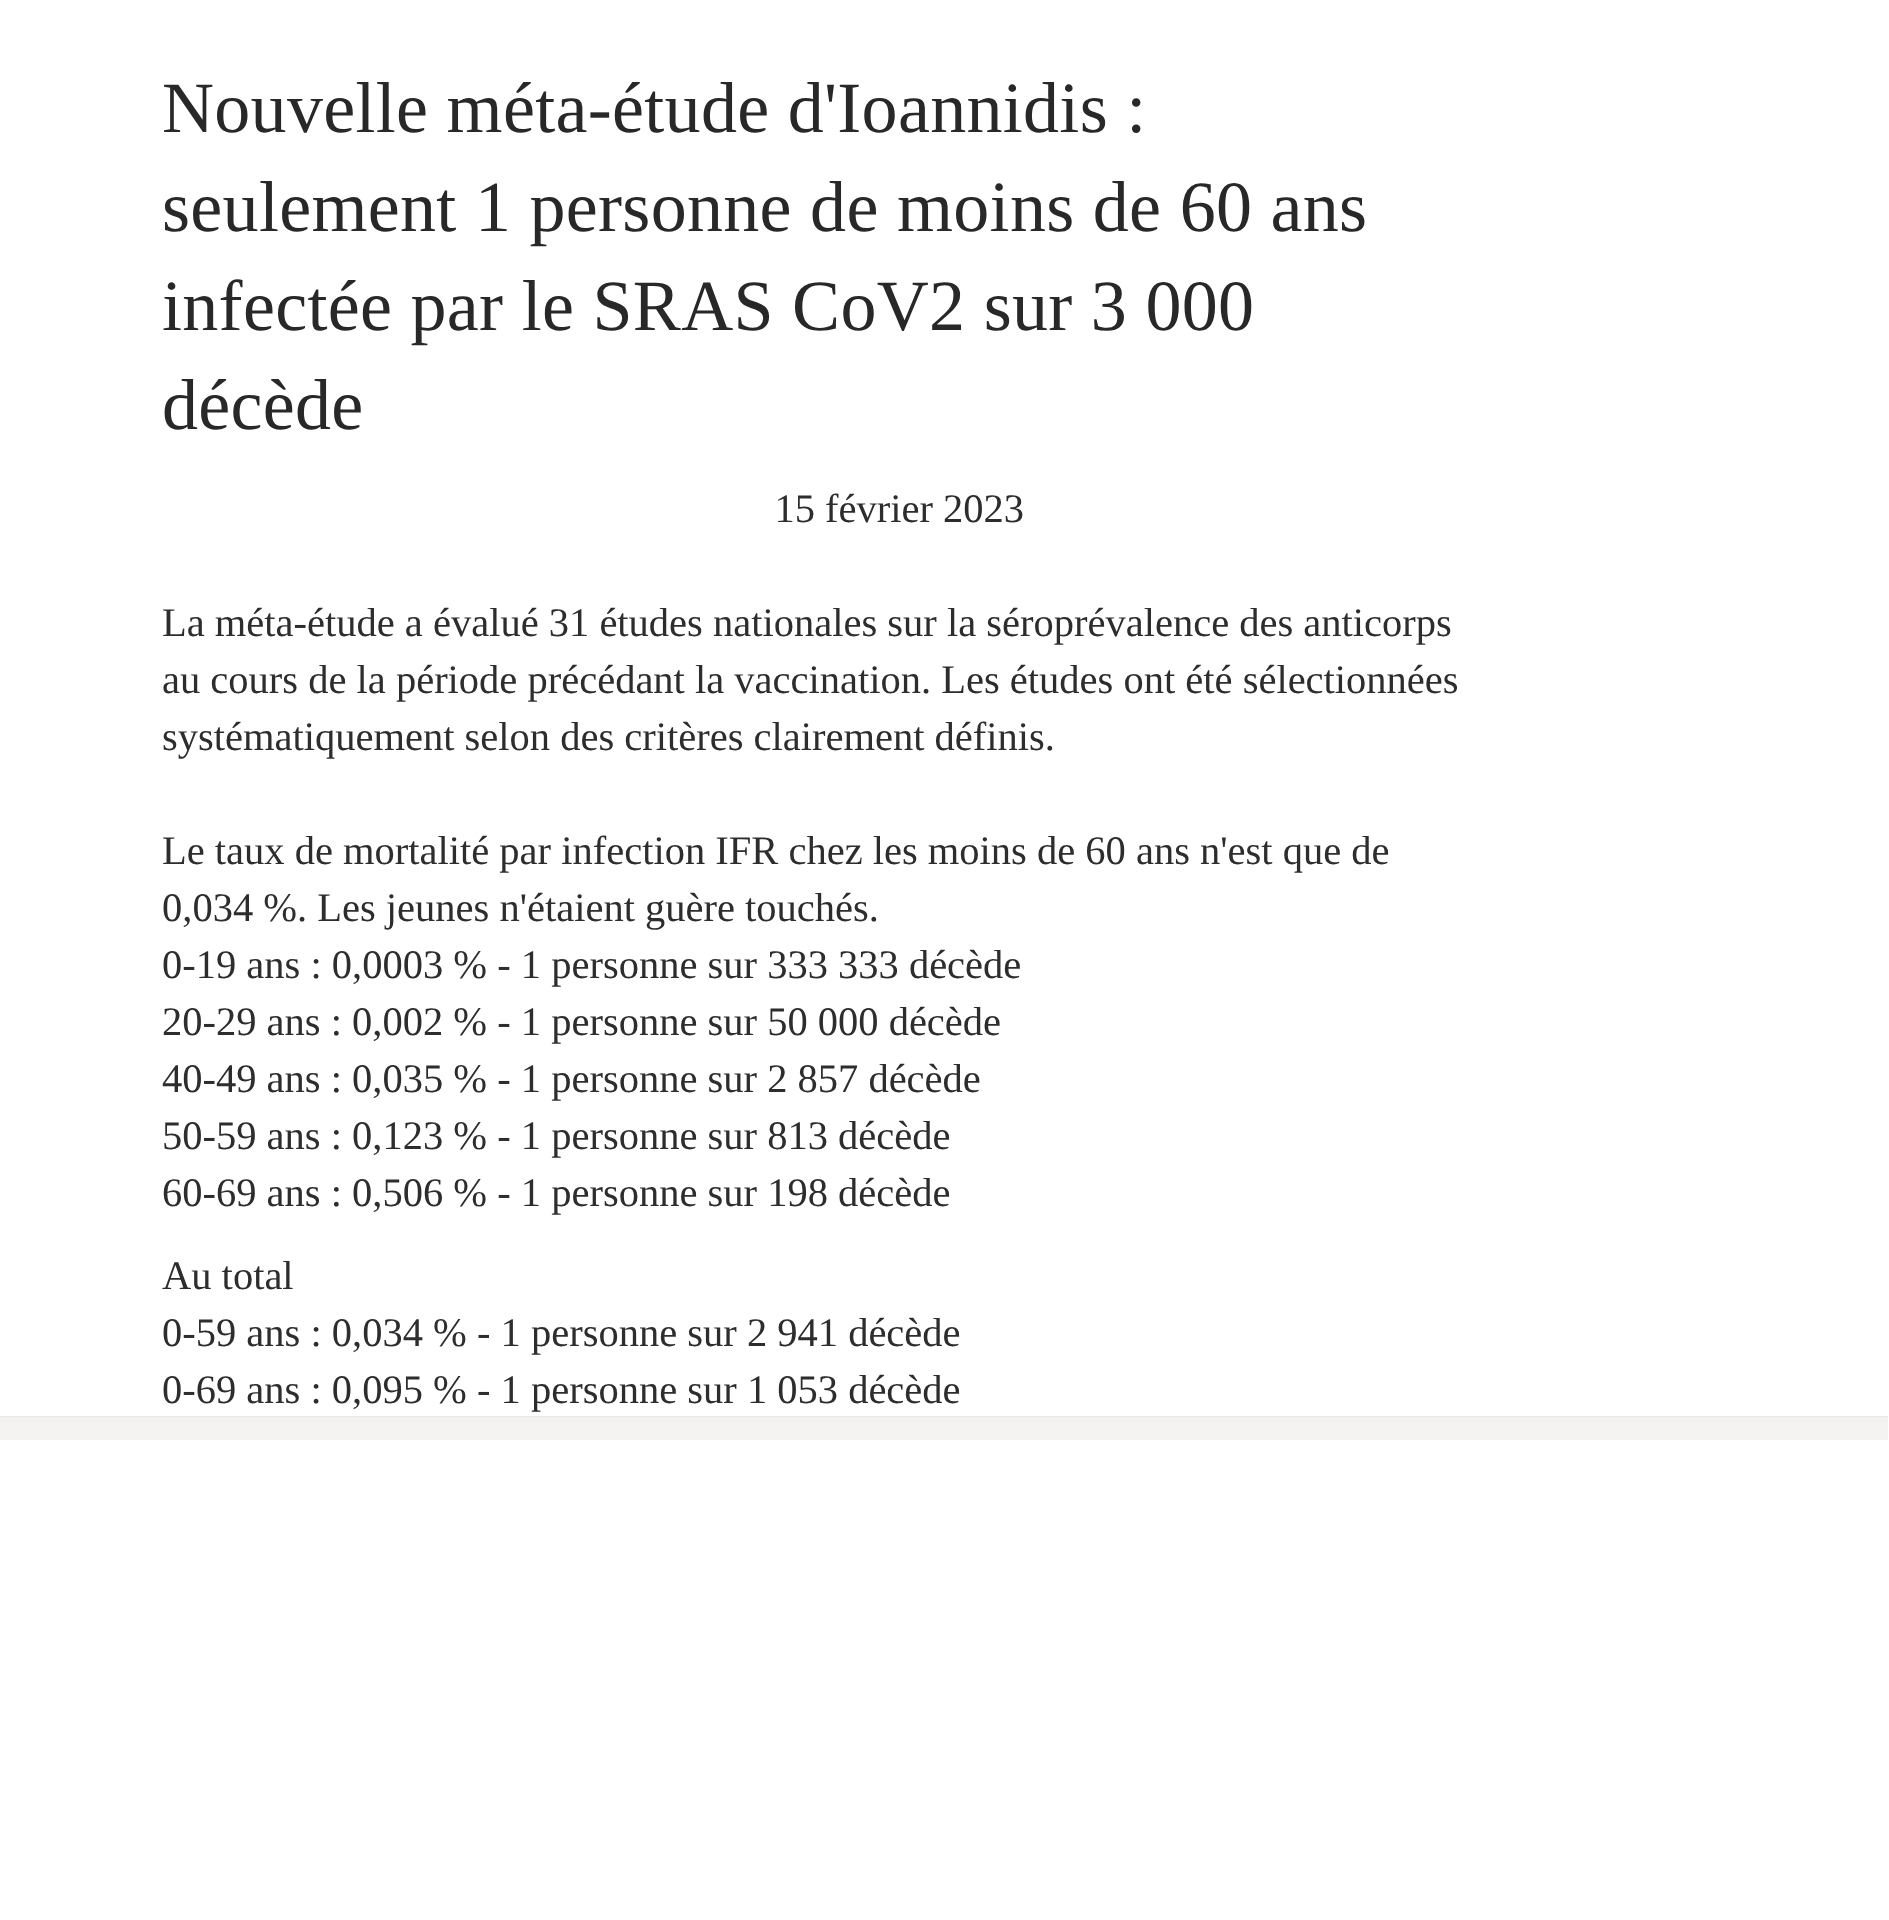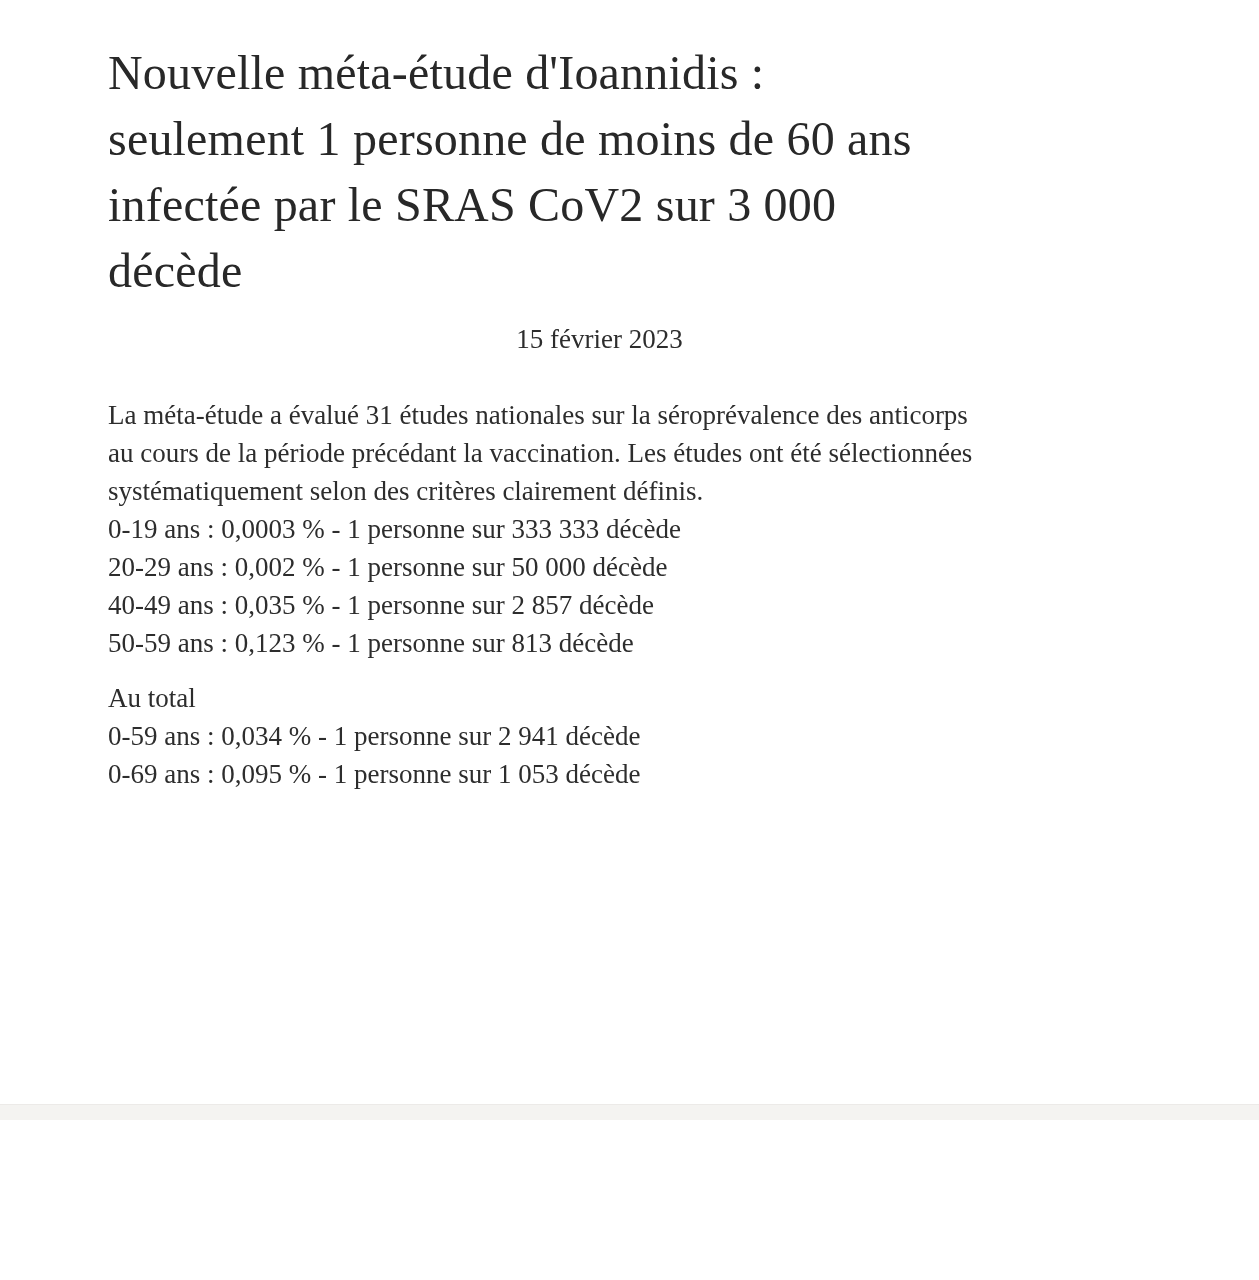--- a/index.html
+++ b/index.html
@@ -3,21 +3,21 @@
 <meta charset="utf-8">
 <style>
   html, body {
     margin: 0;
     padding: 0;
     background: #ffffff;
   }
   .page {
     position: relative;
     width: 1259px;
-    height: 1120px;
+    height: 960px;
     background: #ffffff;
     overflow: hidden;
     font-family: "Liberation Serif", "DejaVu Serif", serif;
     color: #2d2d2d;
   }
   .content {
     margin: 0 111px 0 108px; 
   }
   .article-title {
     margin: 40px 0 0 0;
@@ -78,27 +78,30 @@
 infectée par le SRAS CoV2 sur 3 000
 décède</h1>
 
     <div class="article-date">15 février 2023</div>
 
 
     <p class="para">La méta-étude a évalué 31 études nationales sur la séroprévalence des anticorps
 au cours de la période précédant la vaccination. Les études ont été sélectionnées
 systématiquement selon des critères clairement définis.</p>
 
+    <p class="para">Le taux de mortalité par infection IFR chez les moins de 60 ans n'est que de
+0,034 %. Les jeunes n'étaient guère touchés.</p>
 
 
     <div class="rates">
       <div class="rate-line">0-19 ans : 0,0003 % - 1 personne sur 333 333 décède</div>
       <div class="rate-line">20-29 ans : 0,002 % - 1 personne sur 50 000 décède</div>
       <div class="rate-line">40-49 ans : 0,035 % - 1 personne sur 2 857 décède</div>
       <div class="rate-line">50-59 ans : 0,123 % - 1 personne sur 813 décède</div>
+      <div class="rate-line">60-69 ans : 0,506 % - 1 personne sur 198 décède</div>
     </div>
 
     <div class="totals">
       <div class="totals-label">Au total</div>
       <div class="totals-line">0-59 ans : 0,034 % - 1 personne sur 2 941 décède</div>
       <div class="totals-line">0-69 ans : 0,095 % - 1 personne sur 1 053 décède</div>
     </div>
 
   </div>
 

